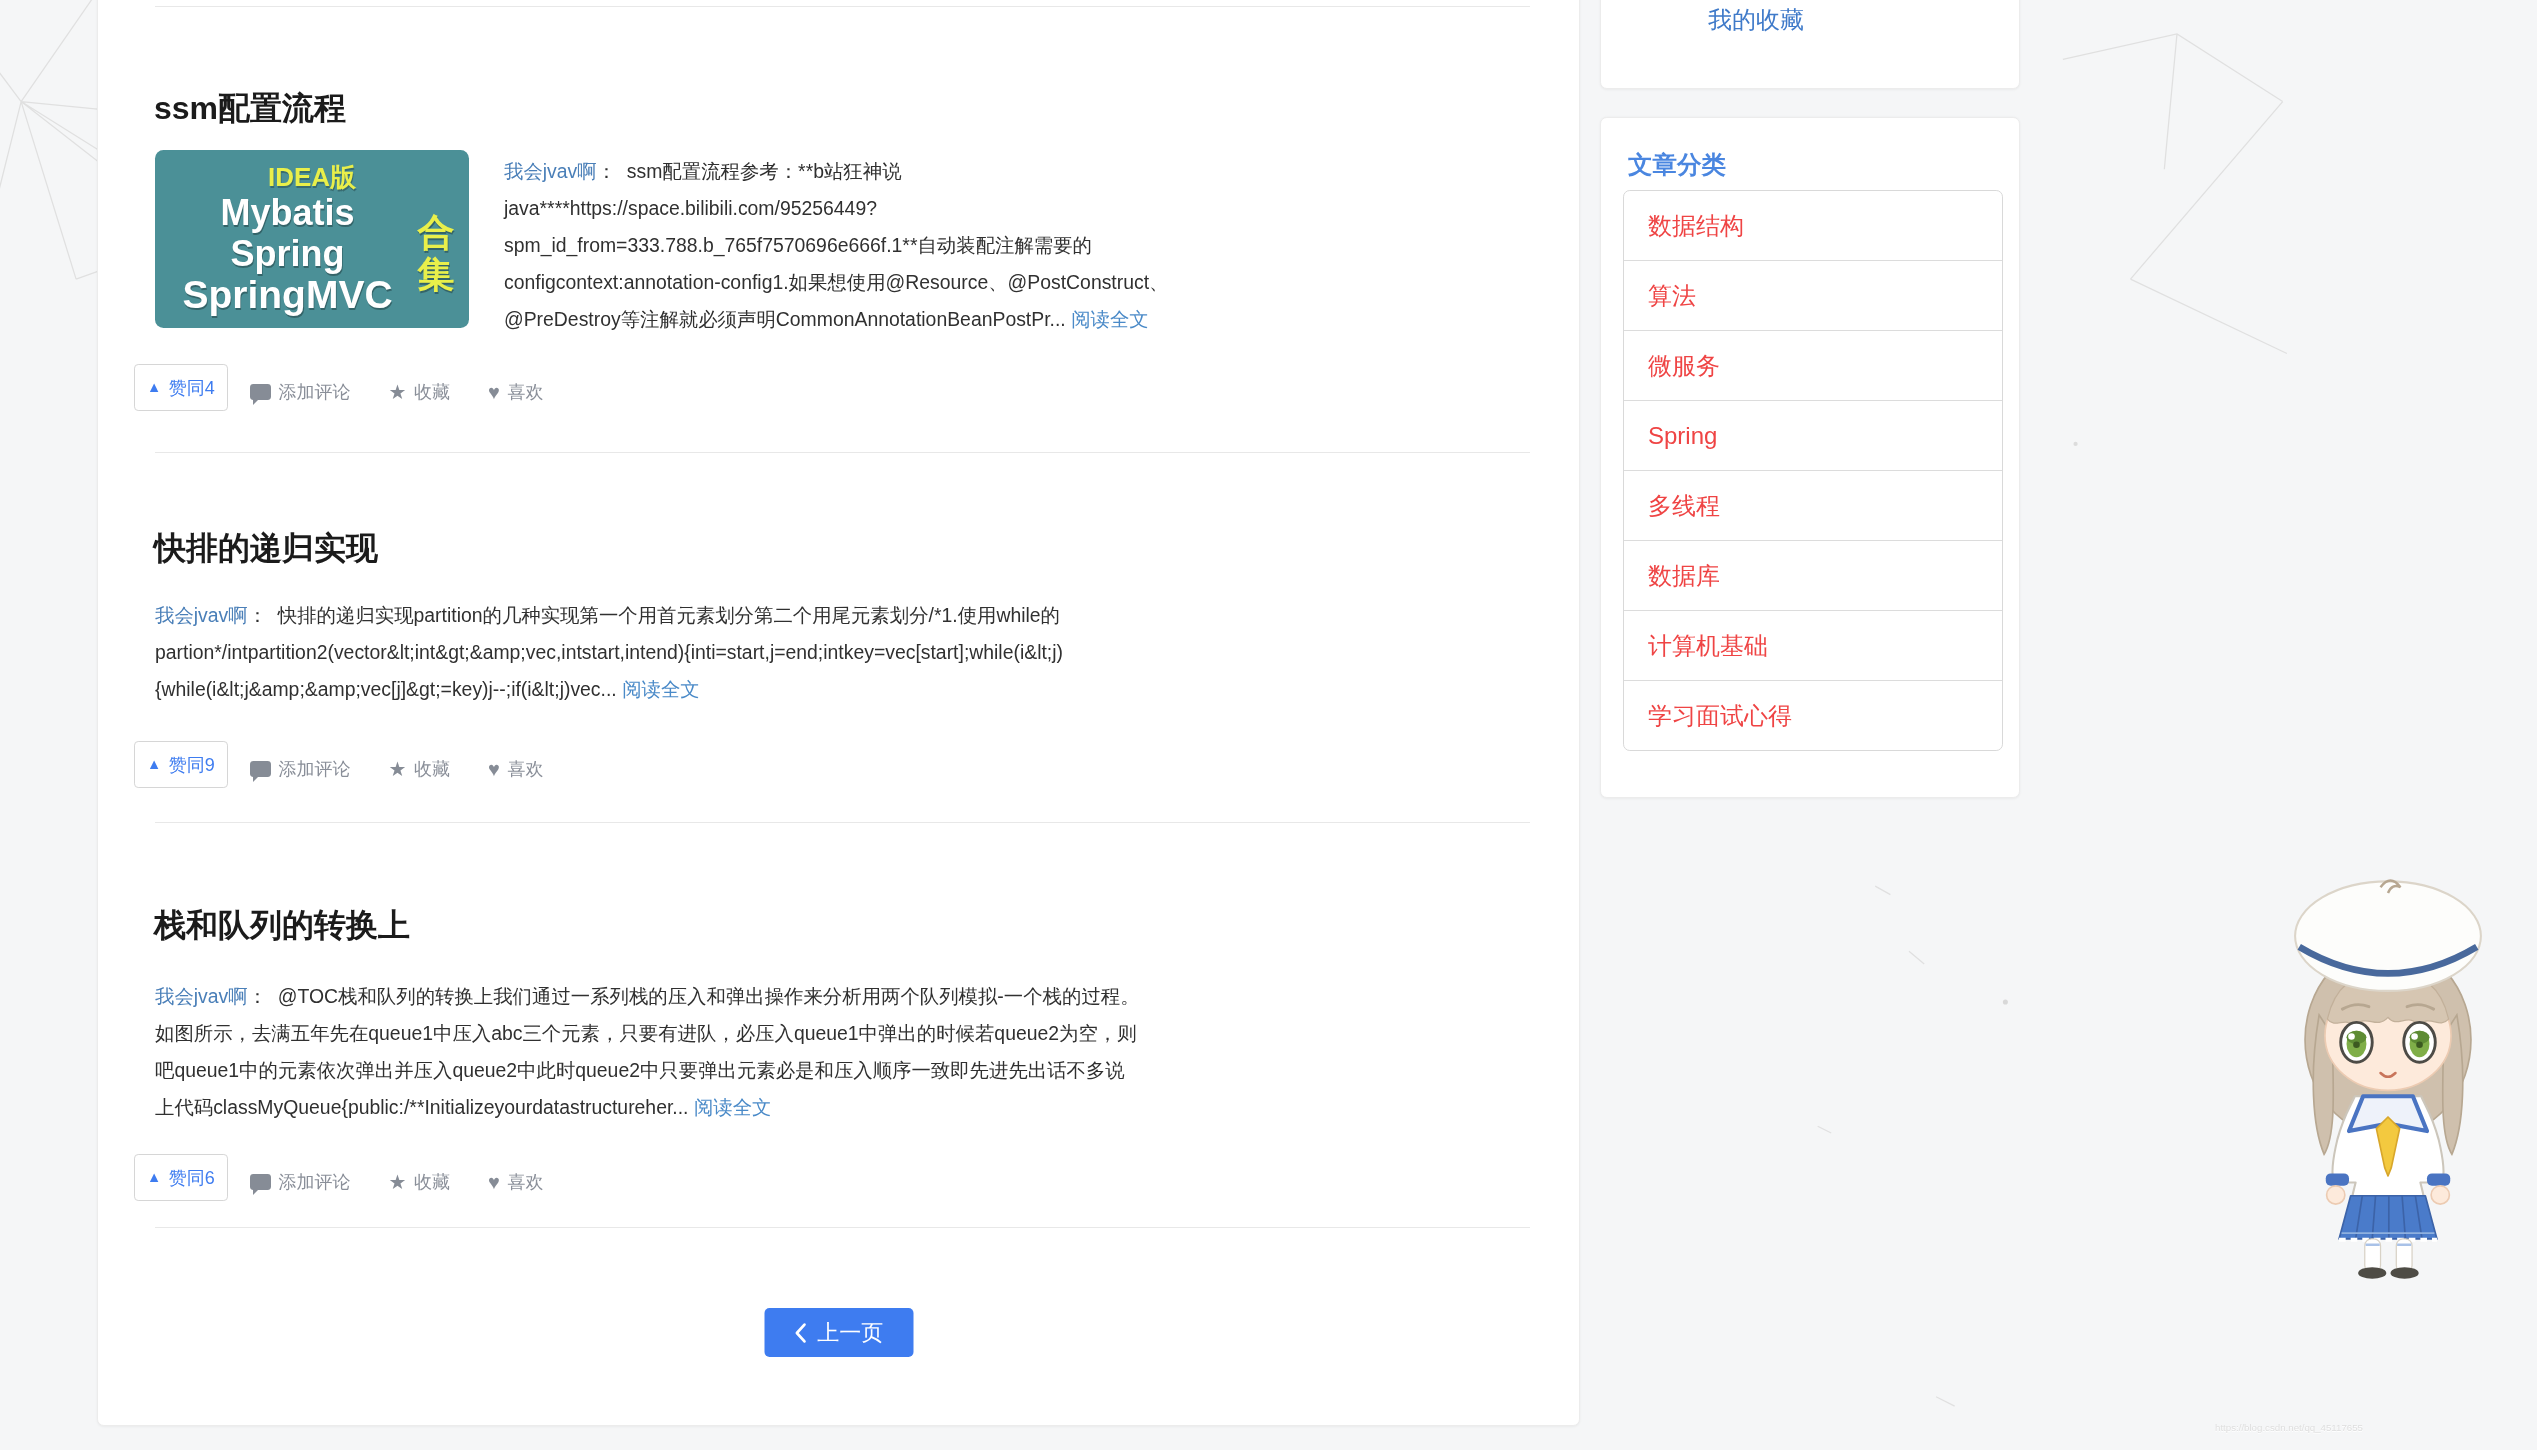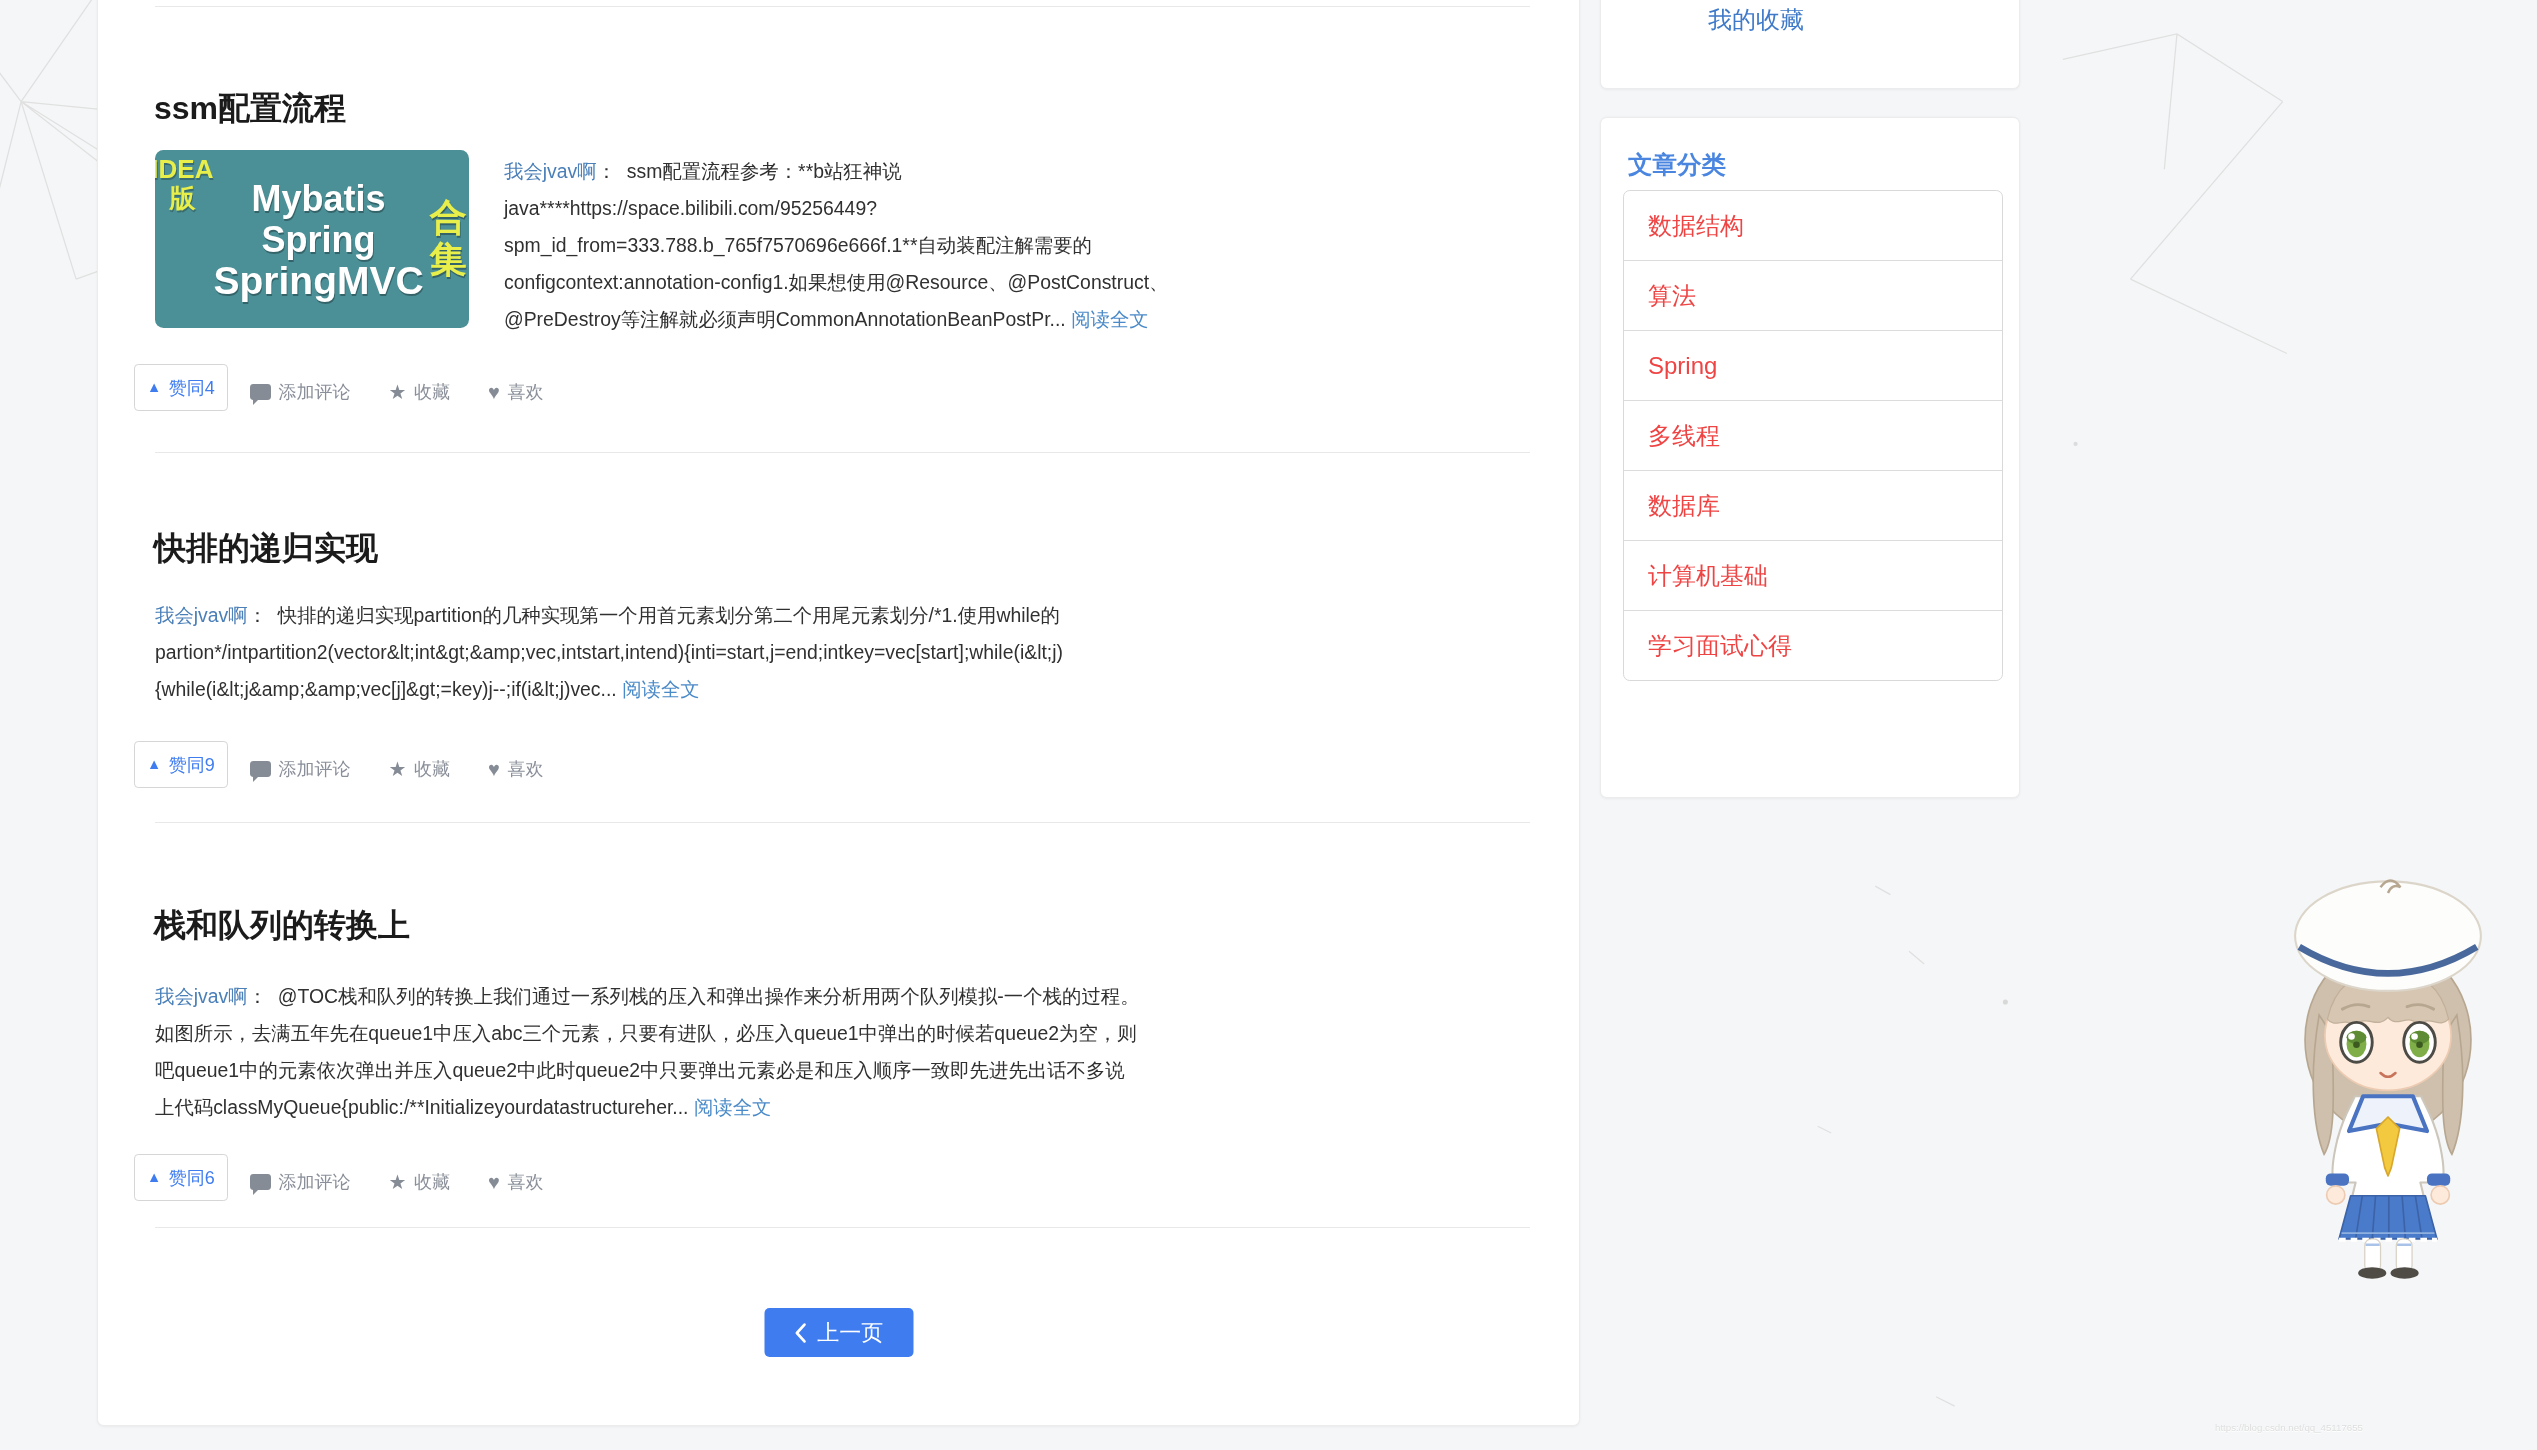--- a/index.html
+++ b/index.html
@@ -8,21 +8,21 @@
   #bg-pattern{position:absolute;left:0;top:0;z-index:0;}
   
   #main-card{left:97px;top:-34px;width:1483px;height:1460px;}
   .divider{position:absolute;left:57px;width:1375px;height:0.8px;background:#e8e8e8;}
   .a-title{position:absolute;left:56px;font-size:32px;line-height:36px;font-weight:700;color:#1b1b1b;cursor:pointer;}
   .summary{position:absolute;font-size:19.4px;line-height:37px;color:#303030;word-break:break-all;}
   .summary .author{color:#4a7fb8;cursor:pointer;}
   .summary .body-text{white-space:pre-wrap;}
   .summary .readmore{color:#4a8ac8;cursor:pointer;}
   .thumb{position:absolute;left:57px;top:183px;width:314px;height:178px;border-radius:8.5px;background:#4b9097;overflow:hidden;cursor:pointer;
-         display:flex;flex-direction:row;justify-content:center;padding:5px 8.5px;box-sizing:border-box;text-align:center;}
+         display:flex;flex-direction:column;justify-content:center;padding:5px 8.5px;box-sizing:border-box;text-align:center;}
   .thumb .t-top{font-weight:700;font-size:26px;color:#e9ef4a;text-shadow:0.8px 1.7px rgba(0,0,0,.25);line-height:29px;}
   .thumb .t-row{display:flex;align-items:center;justify-content:flex-start;}
   .thumb .t-left{flex:1;}
   .thumb .t-line{font-weight:700;font-size:36px;line-height:41px;color:#fff;text-shadow:0.8px 1.7px rgba(0,0,0,.3);}
   .thumb .t-line.big{font-size:39px;}
   .thumb .t-side{width:49px;display:flex;flex-direction:column;align-items:center;}
   .thumb .t-side span{font-weight:700;font-size:37px;line-height:42px;color:#e9ef4a;text-shadow:0.8px 1.7px rgba(0,0,0,.3);}
   .btn-row{position:absolute;left:36px;display:flex;align-items:center;height:49px;}
   .upvote-btn{display:flex;align-items:center;height:47px;padding:0 12px;border:0.8px solid #d6d6d6;border-radius:4.2px;background:#fff;
               color:#3e7cf0;font-size:18px;cursor:pointer;box-sizing:border-box;margin-right:22px;}
@@ -173,20 +173,21 @@
 
   <div id="fav-card" class="card">
     <div id="fav-link">我的收藏</div>
   </div>
 
   <div id="cat-card" class="card">
     <div id="cat-title">文章分类</div>
     <div id="cat-list">
       <div class="cat-item">数据结构</div>
       <div class="cat-item">算法</div>
+      <div class="cat-item">微服务</div>
       <div class="cat-item">Spring</div>
       <div class="cat-item">多线程</div>
       <div class="cat-item">数据库</div>
       <div class="cat-item">计算机基础</div>
       <div class="cat-item">学习面试心得</div>
     </div>
   </div>
 
   <svg id="mascot" width="224" height="418" viewBox="0 0 270 500">
 

